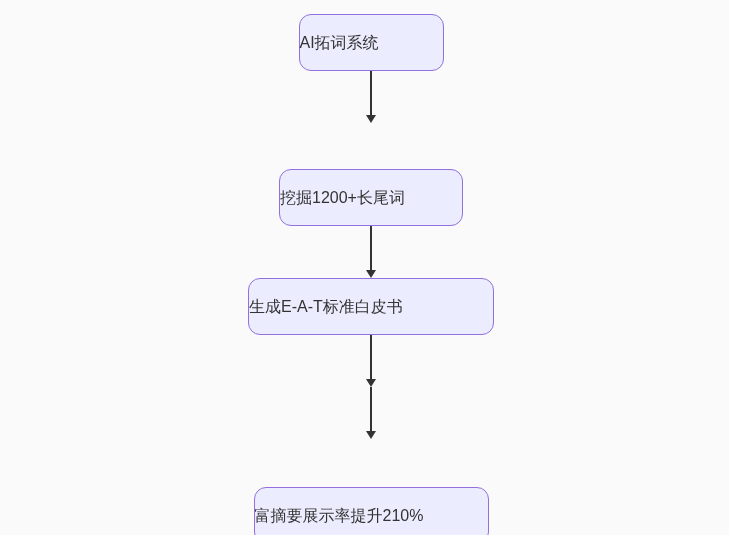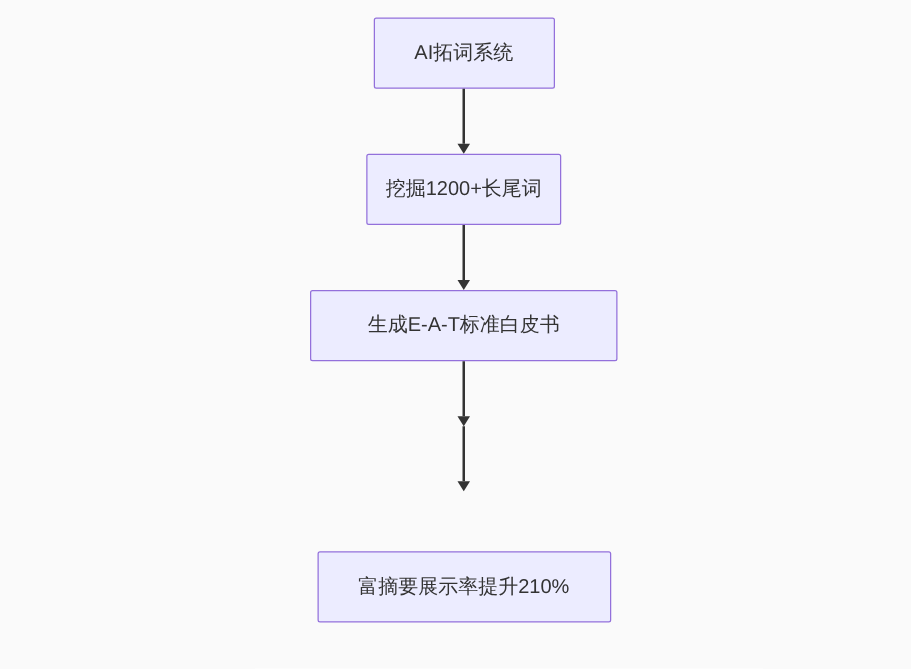--- a/index.html
+++ b/index.html
@@ -21,31 +21,31 @@
     transform: translateX(-50%);
     display: flex;
     flex-direction: column;
     align-items: center;
   }
   .node {
     box-sizing: border-box;
     height: 57px;
     display: flex;
     align-items: center;
-    justify-content: center;
+    justify-content: flex-start;
     background: var(--node-fill, #ececff);
     border: 1px solid var(--node-border, #9370db);
-    border-radius: 2px;
+    border-radius: 12px;
     color: var(--node-text, #333333);
     font-size: 16px;
     line-height: 1;
     white-space: nowrap;
   }
   .node-1 { width: 145px; }
-  .node-2 { width: 156px; }
+  .node-2 { width: 184px; margin-top: 46px; }
   .node-3 { width: 246px; }
   .node-4 { width: 214px; }
   .node-5 { width: 235px; margin-top: 48px; }
   .edge {
     height: 52px;
     display: flex;
     flex-direction: column;
     align-items: center;
   }
   .edge-line {

